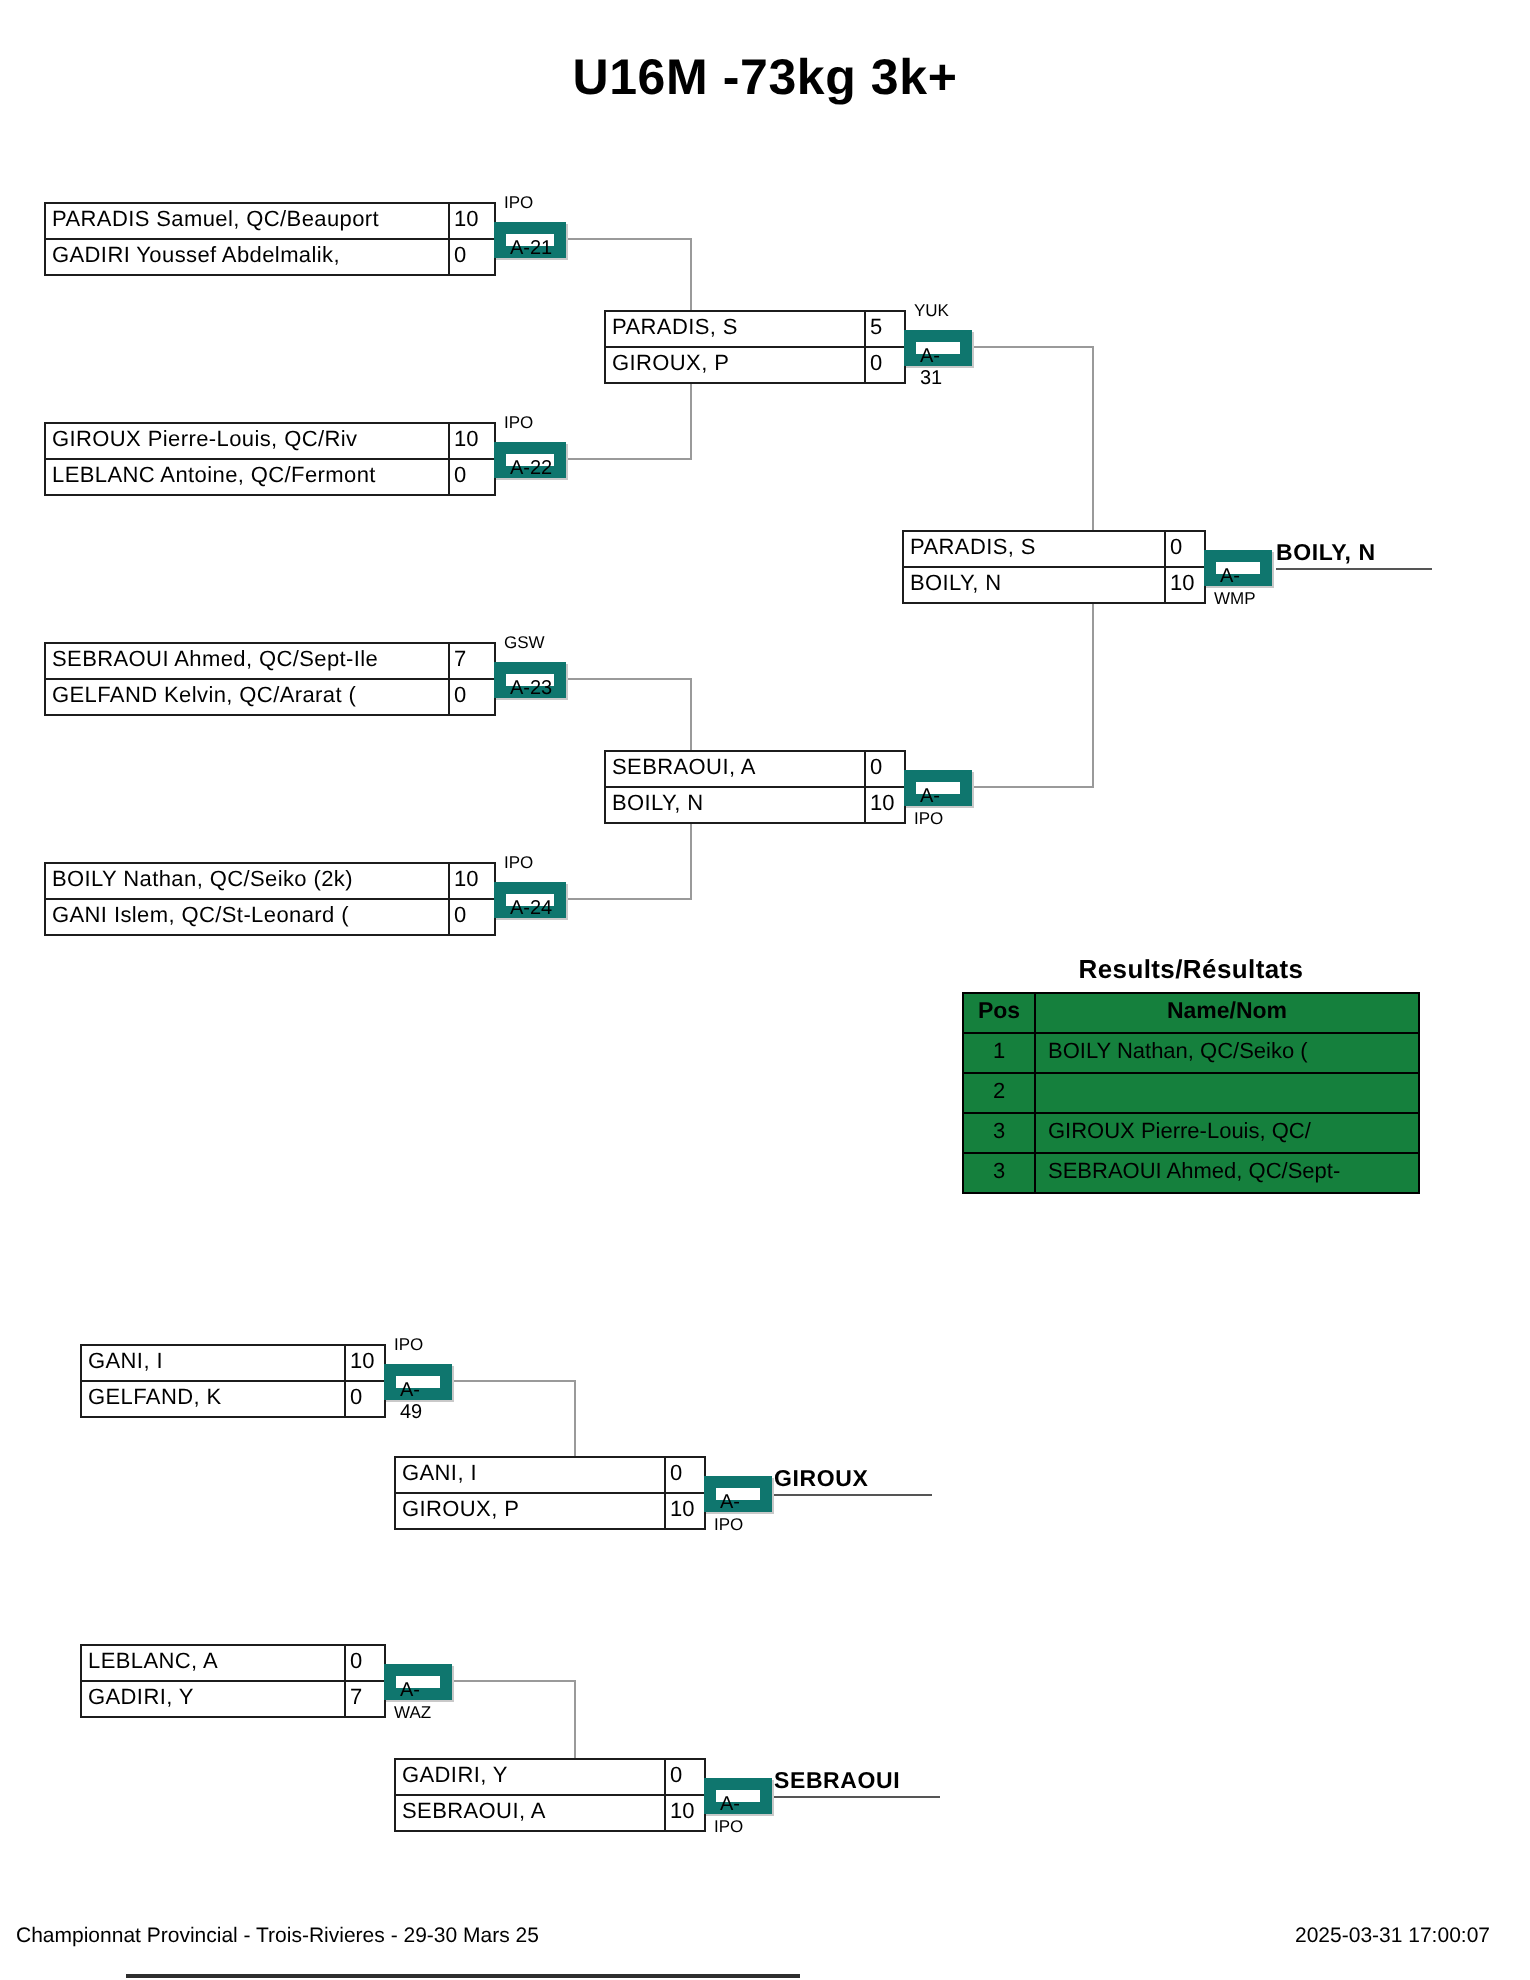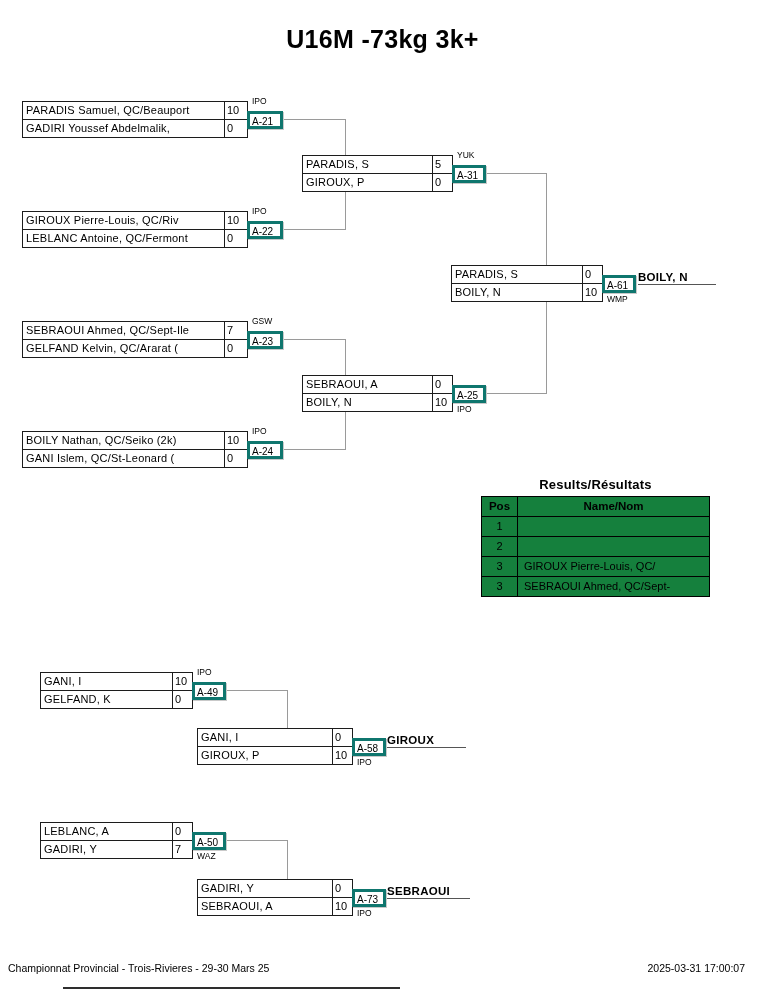--- a/index.html
+++ b/index.html
@@ -13,21 +13,21 @@
   }
   
   .m { position:absolute; font-size:11px; z-index:2; }
   .m .rw { display:flex; width:var(--w); height:19px; box-sizing:border-box;
            border:1px solid #1c1c1c; background:#fff; }
   .m .rw + .rw { margin-top:-1px;gap:28px; }
   .m .nm { flex:1; padding:2px 0 0 3px; white-space:nowrap; overflow:hidden; letter-spacing:0.2px; }
   .m .sc { width:var(--s); border-left:1px solid #1c1c1c; padding:2px 0 0 2px; box-sizing:border-box; }
   .m .bold { font-weight:normal; }
   .m .tab { position:absolute; left:calc(var(--w) - 1px); top:10px; width:var(--t); height:18px;
-            border:3px solid #0f766e; box-shadow:1px 1px 0 #c9c9c9; background:#fff;
+            border:6px solid #0f766e; box-shadow:1px 1px 0 #c9c9c9; background:#fff;
             font-size:10px; padding:2px 0 0 2px; box-sizing:border-box; z-index:3; }
   .m .code { position:absolute; left:calc(var(--w) + 3px); font-size:8.5px; line-height:9px;
              background:#fff; z-index:4; padding:0 1px; }
   .m .code.above { top:-4px; }
   .m .code.below { top:30px; }
   
   .hline { position:absolute; height:1px; background:#9a9a9a; z-index:1; }
   .vline { position:absolute; width:1px;  background:#9a9a9a; z-index:1; }
   
   .winner { position:absolute; font-size:11.5px; font-weight:bold; letter-spacing:0.3px;
@@ -226,20 +226,21 @@
 
   <div class="results">
     <div class="rtitle">Results/Résultats</div>
     <div class="rtable">
       <div class="rrow rhead">
         <div class="rpos">Pos</div>
         <div class="rname">Name/Nom</div>
       </div>
       <div class="rrow">
         <div class="rpos">1</div>
+        <div class="rname">BOILY Nathan, QC/Seiko (</div>
       </div>
       <div class="rrow">
         <div class="rpos">2</div>
       </div>
       <div class="rrow">
         <div class="rpos">3</div>
         <div class="rname">GIROUX Pierre-Louis, QC/</div>
       </div>
       <div class="rrow">
         <div class="rpos">3</div>

